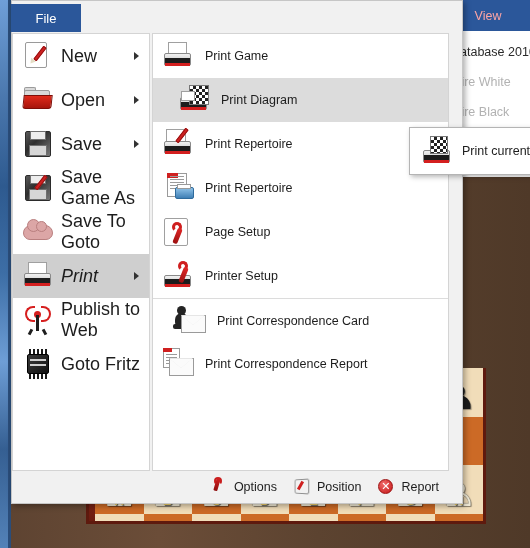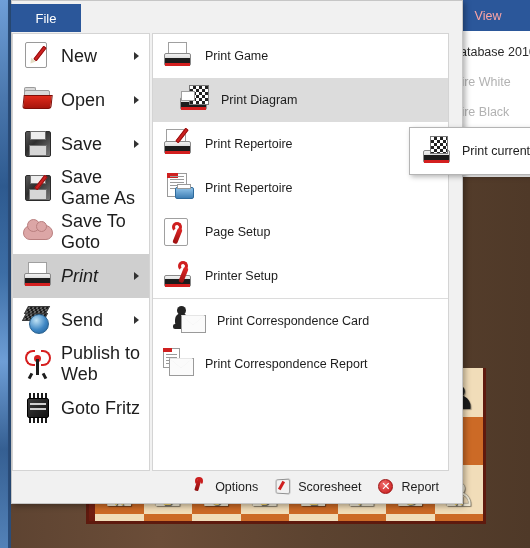--- a/index.html
+++ b/index.html
@@ -514,31 +514,20 @@
             <span class="i-prn-slot"></span>
             <span class="i-prn-red"></span>
           </span>
         </span>
         <span class="lp-label">Print</span>
         <span class="lp-arrow"></span>
       </div>
       <div class="lp-item">
         <span class="lp-icon">
           <span class="ic">
-            <span class="i-stack" style="left:5px;top:3px;"></span>
-            <span class="i-stack" style="left:3px;top:10px;"></span>
-            <span class="i-globe"></span>
-          </span>
-        </span>
-        <span class="lp-label">Send</span>
-        <span class="lp-arrow"></span>
-      </div>
-      <div class="lp-item">
-        <span class="lp-icon">
-          <span class="ic">
             <span class="i-ant-arcl"></span>
             <span class="i-ant-arcr"></span>
             <span class="i-ant-dot"></span>
             <span class="i-ant-mast"></span>
             <span class="i-ant-l"></span>
             <span class="i-ant-r"></span>
           </span>
         </span>
         <span class="lp-label">Publish to Web</span>
       </div>
@@ -662,21 +651,21 @@
         </span>
         <span class="t">Options</span>
       </div>
       <div class="footer-btn">
         <span class="fi">
           <span class="ic">
             <span class="f-custom"></span>
             <span class="f-custom-p"></span>
           </span>
         </span>
-        <span class="t">Scoresheet</span>
+        <span class="t">Position</span>
       </div>
       <div class="footer-btn">
         <span class="fi">
           <span class="ic">
             <span class="f-close"></span>
             <span class="f-close-x">✕</span>
           </span>
         </span>
         <span class="t">Report</span>
       </div>

